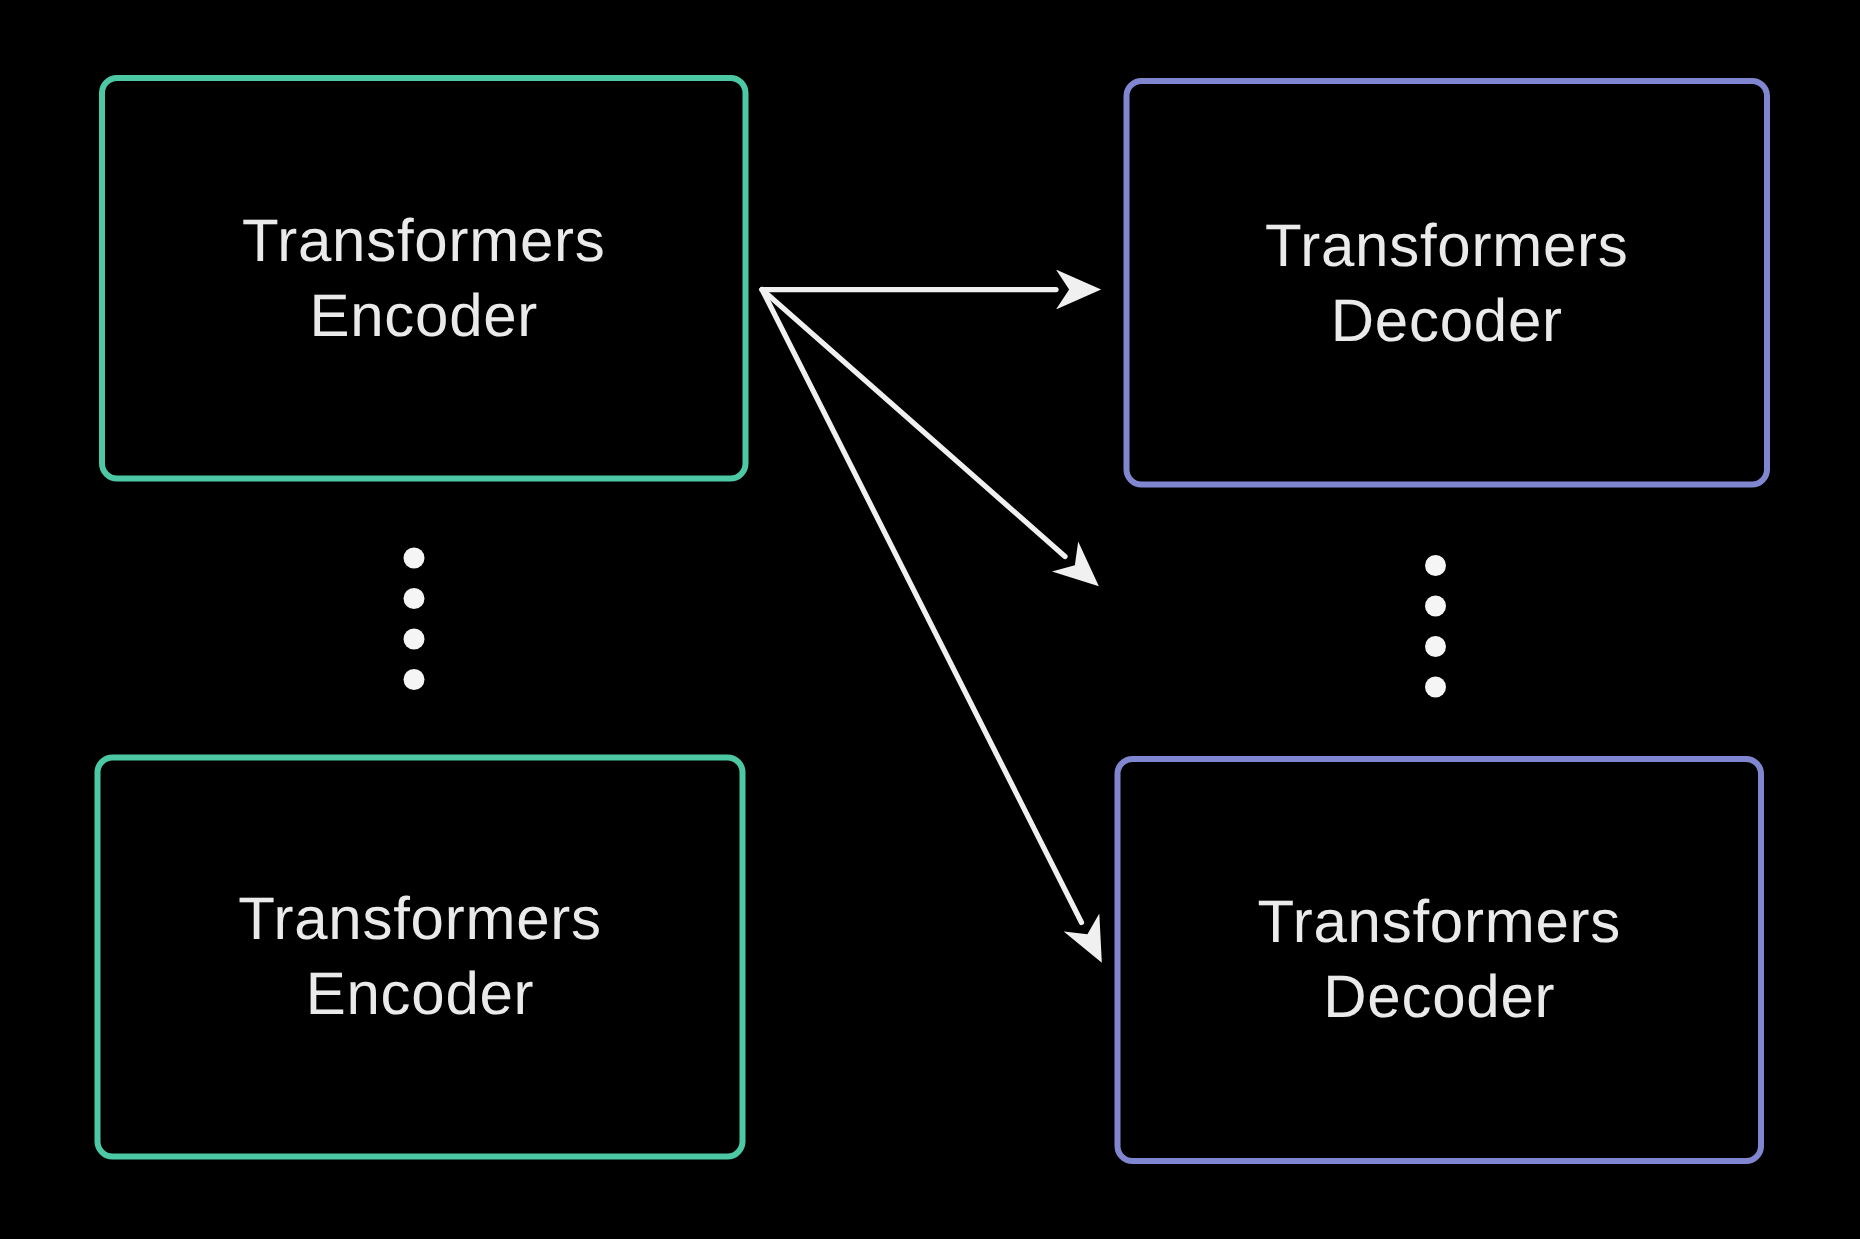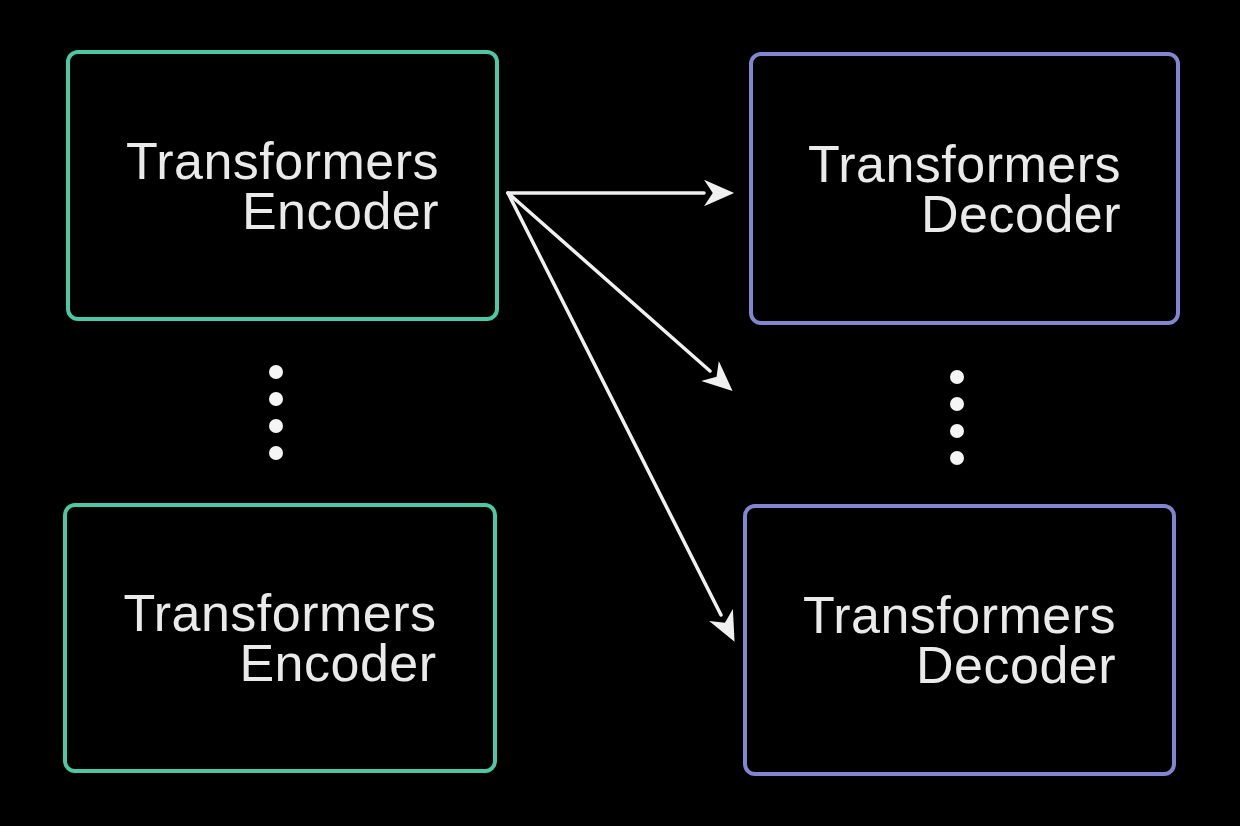--- a/index.html
+++ b/index.html
@@ -23,23 +23,23 @@
     background: #000000;
     display: flex;
     align-items: center;
     justify-content: center;
     box-sizing: border-box;
   }
   .node.encoder { border: 4px solid #4cc9a4; }
   .node.decoder { border: 4px solid #8186d0; }
   .node-label {
     color: #eaeaea;
-    font-size: 52px;
+    font-size: 40px;
     line-height: 50px;
-    text-align: right;
+    text-align: center;
     font-weight: 400;
     letter-spacing: 0.5px;
   }
   #encoder-top    { left: 66px;  top: 50px;  width: 433px; height: 271px; }
   #decoder-top    { left: 749px; top: 52px;  width: 431px; height: 273px; }
   #encoder-bottom { left: 63px;  top: 503px; width: 434px; height: 270px; }
   #decoder-bottom { left: 743px; top: 504px; width: 433px; height: 272px; }
 
   .ellipsis {
     position: absolute;

